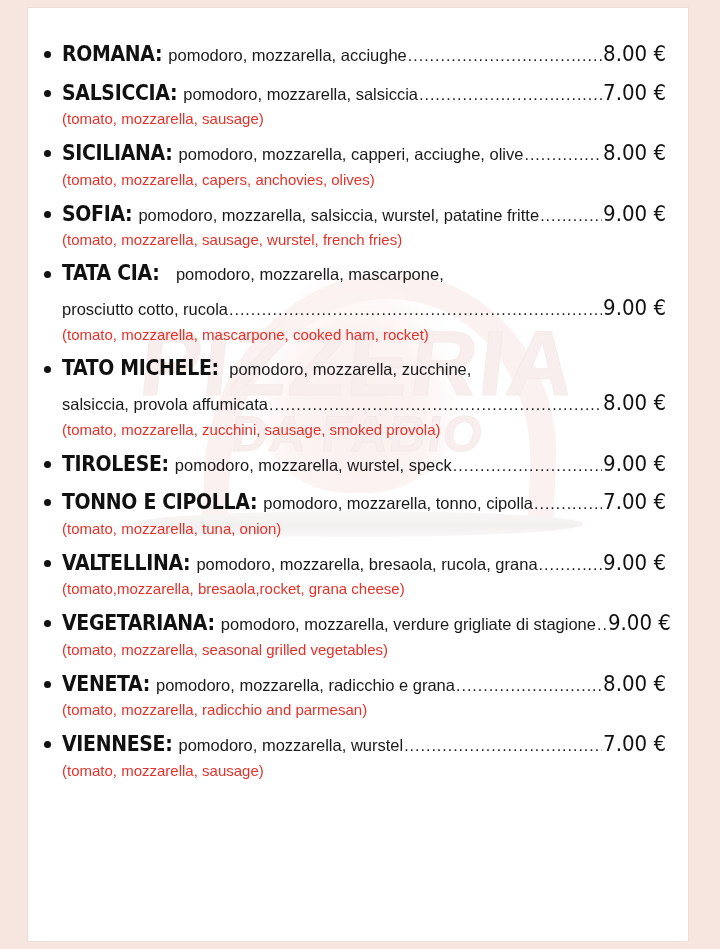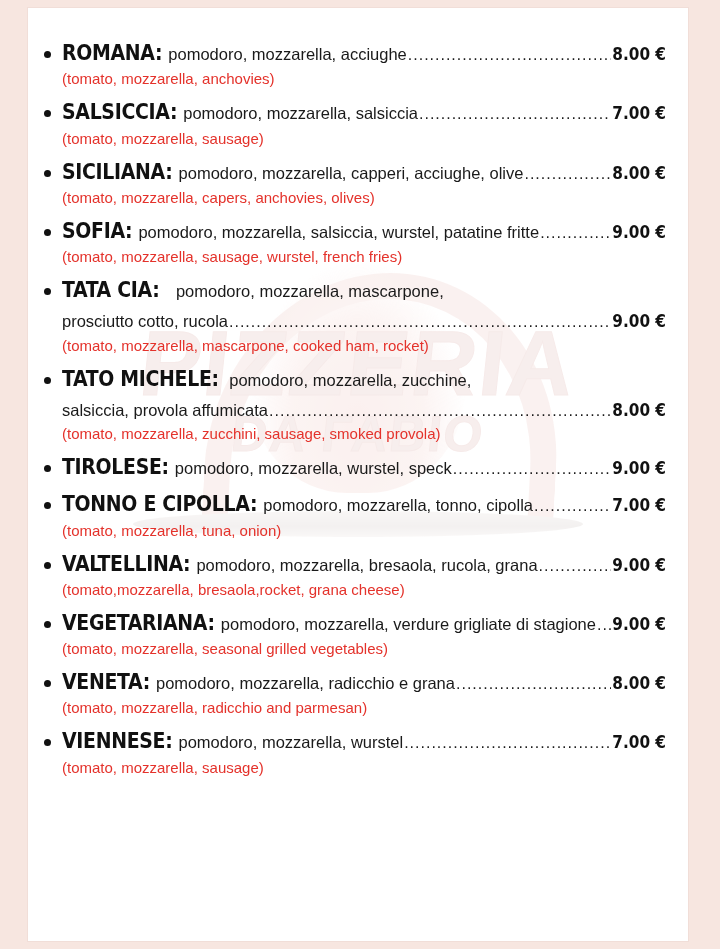--- a/index.html
+++ b/index.html
@@ -133,25 +133,25 @@
     overflow: hidden;
     white-space: nowrap;
     color: #1a1a1a;
     font-size: 16px;
     letter-spacing: 1px;
     margin: 0 1px;
     min-width: 10px;
   }
   .price {
     flex: 0 0 auto;
-    font-size: 17px;
+    font-size: 22px;
     color: #111;
     white-space: nowrap;
     font-family: "DejaVu Sans Condensed", "Liberation Sans Narrow", "Liberation Sans", sans-serif;
-    font-weight: 700;
+    font-weight: 400;
   }
   .translation {
     display: block;
     color: #e4322b;
     font-size: 15px;
     margin-top: 4px;
     line-height: 1.2;
   }
   .nowrap { white-space: nowrap; }
 </style>
@@ -173,21 +173,20 @@
     <div class="item">
       <span class="bullet"></span>
       <span class="line">
         <span class="row">
           <span class="name">ROMANA:</span>
           <span class="desc nowrap" style="margin-left:6px">pomodoro, mozzarella, acciughe</span>
           <span class="dots">......................................................................................................................................................</span>
           <span class="price">8.00 €</span>
         </span>
       </span>
-      <span class="translation">(tomato, mozzarella, anchovies)</span>
     </div>
 
     <div class="item">
       <span class="bullet"></span>
       <span class="line">
         <span class="row">
           <span class="name">SALSICCIA:</span>
           <span class="desc nowrap" style="margin-left:6px">pomodoro, mozzarella, salsiccia</span>
           <span class="dots">......................................................................................................................................................</span>
           <span class="price">7.00 €</span>

